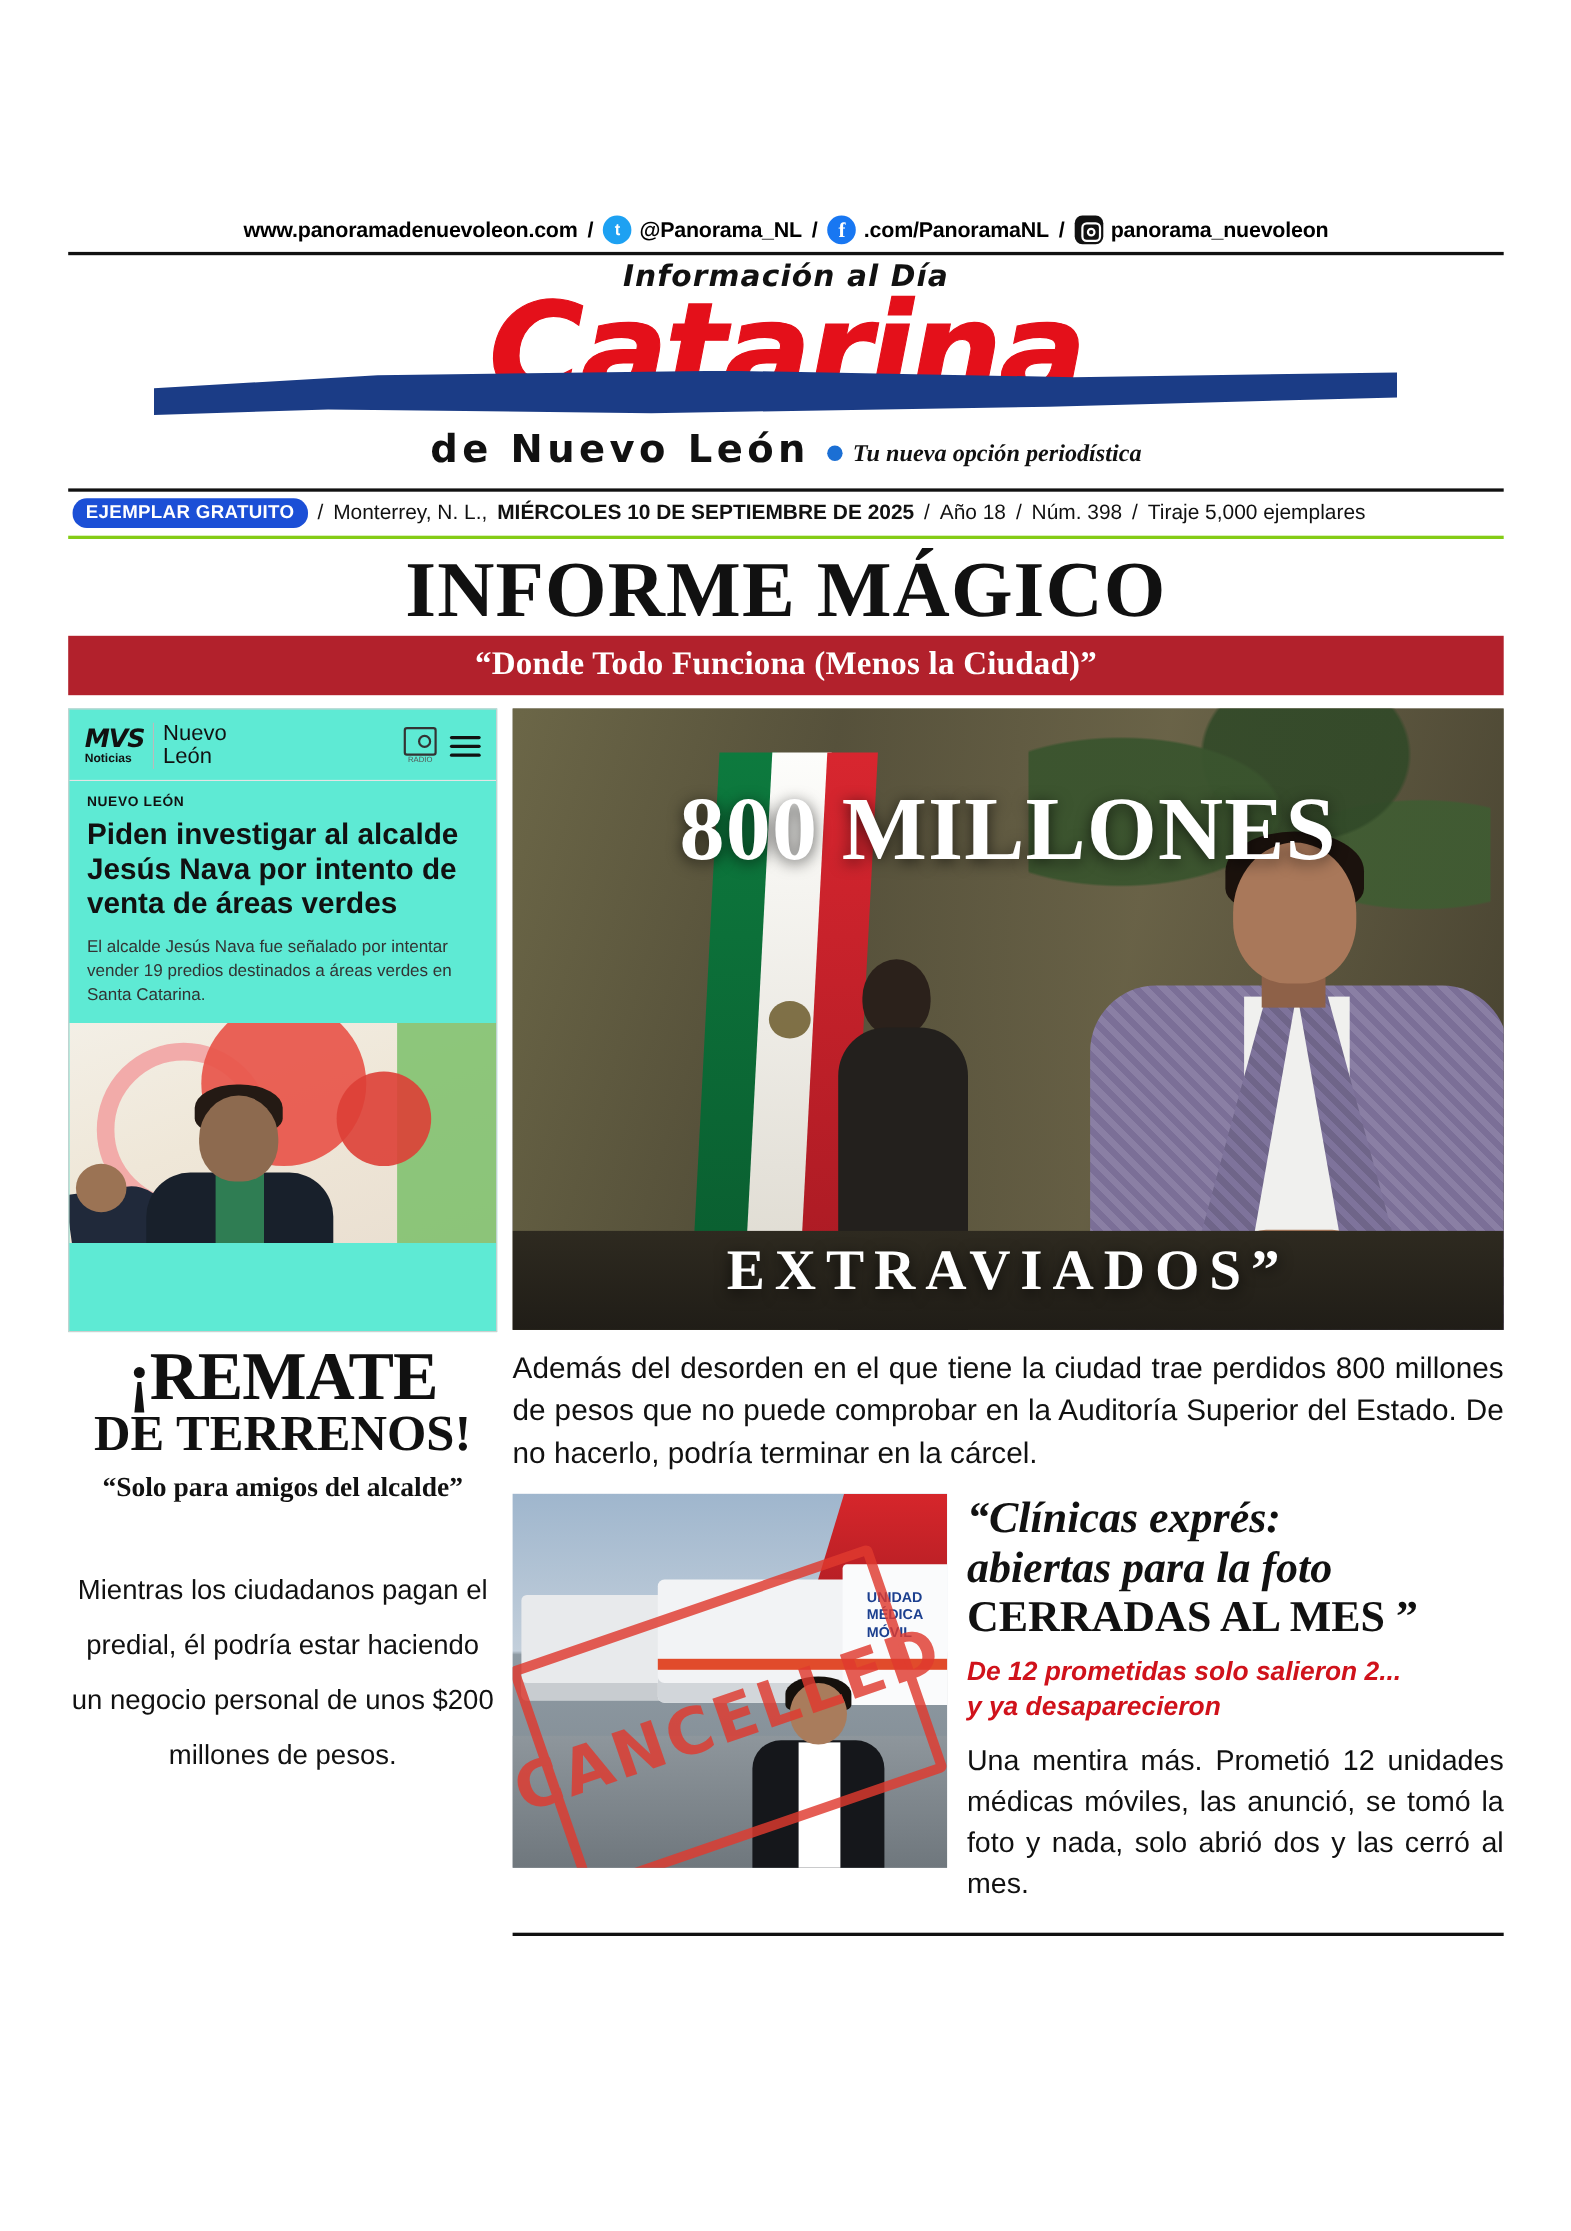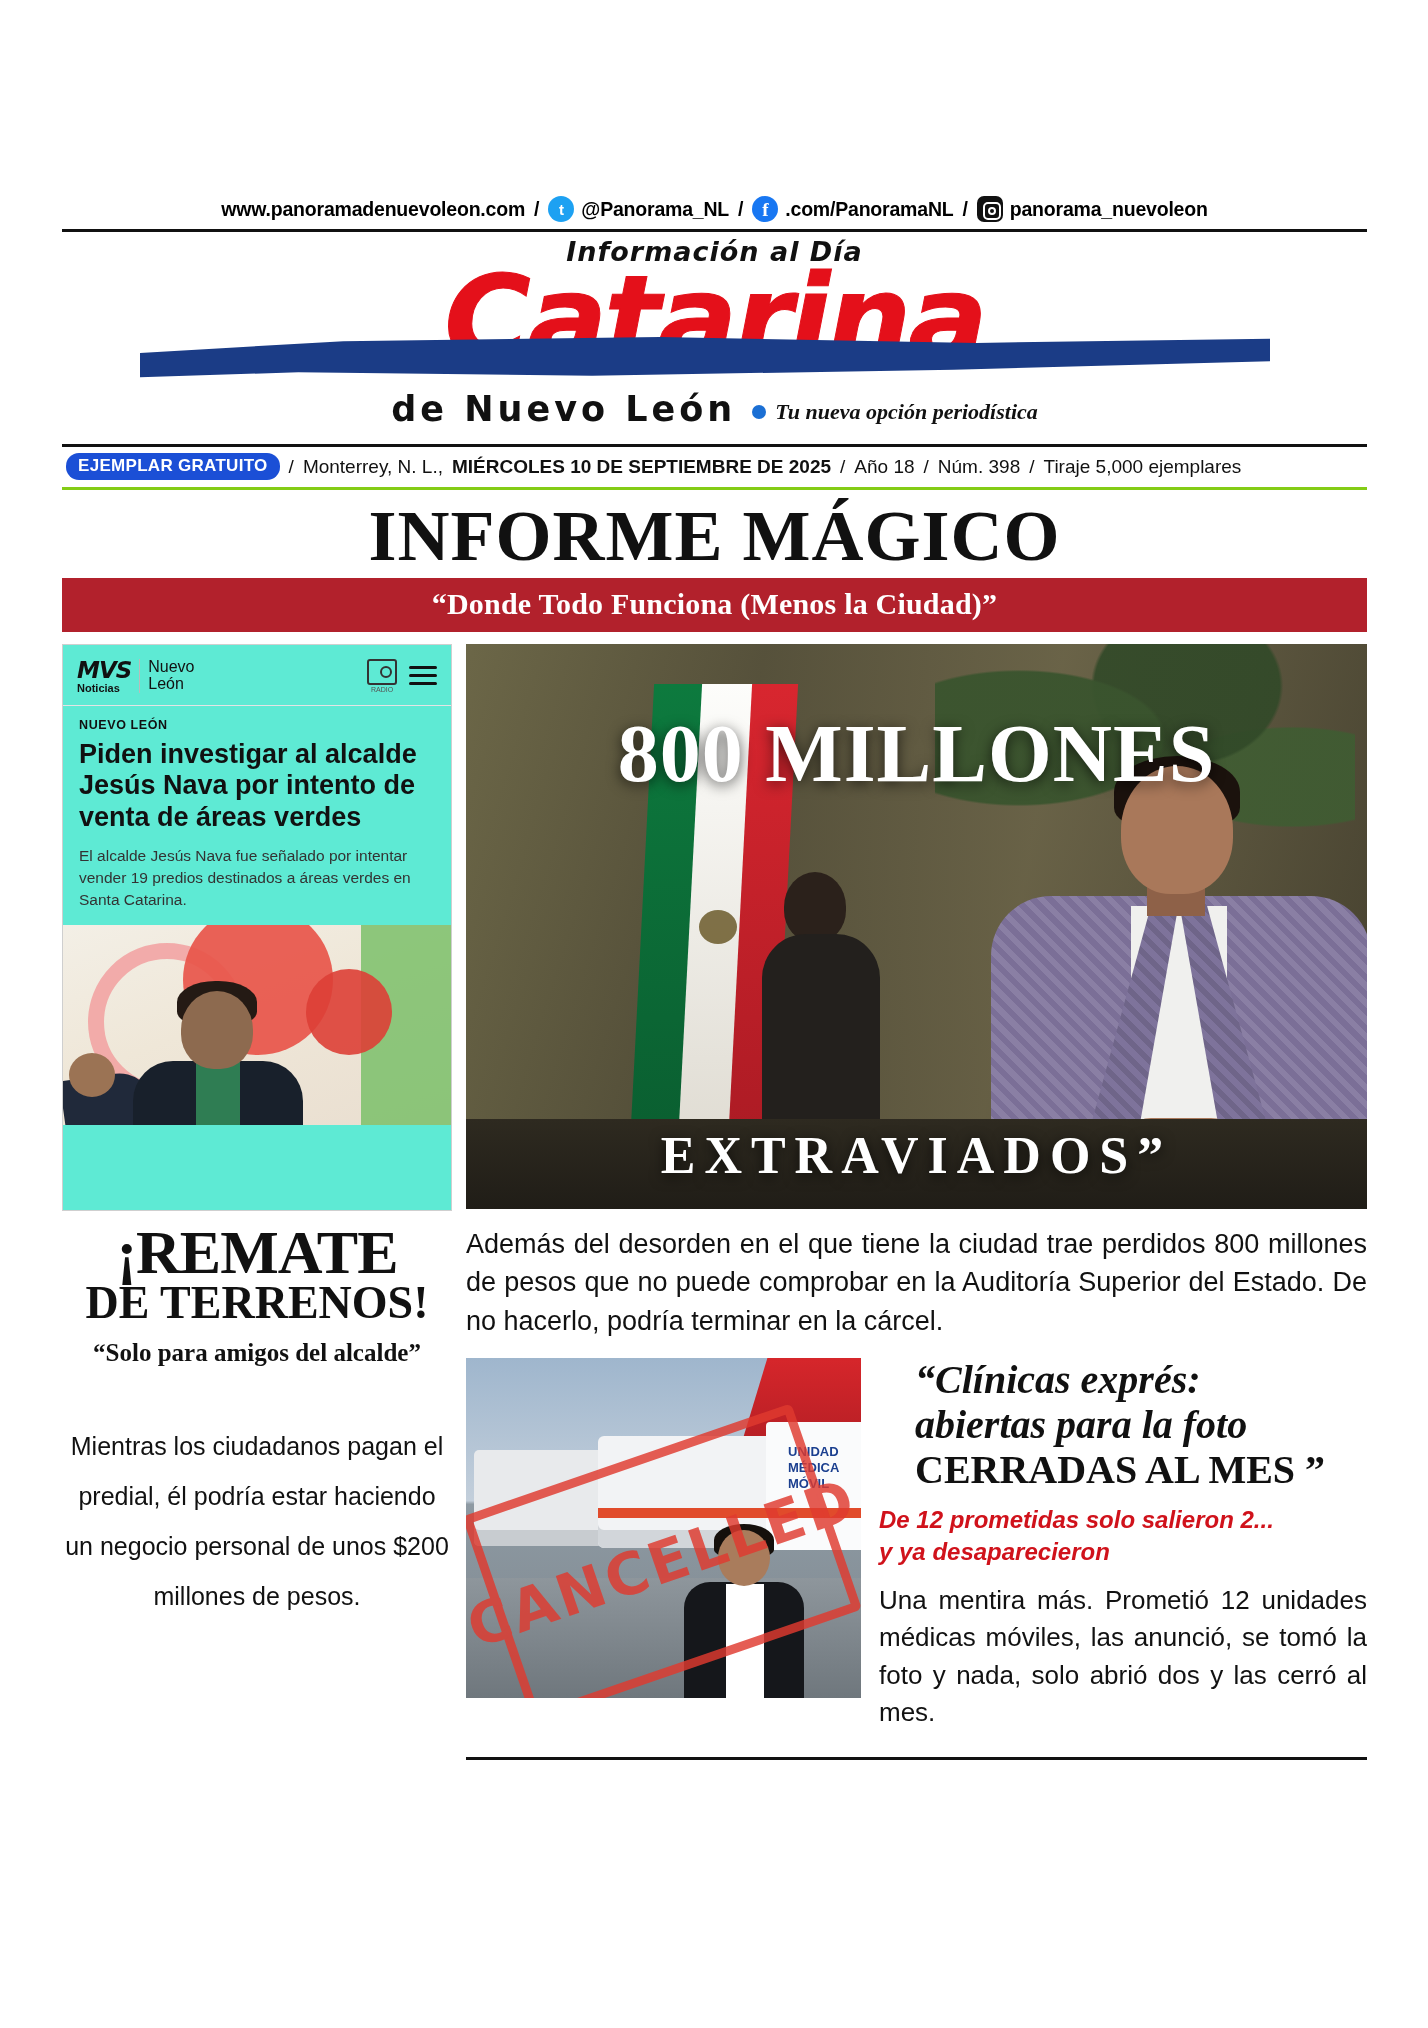--- a/index.html
+++ b/index.html
@@ -221,21 +221,21 @@
     letter-spacing: -1px;
     font-style: italic;
   }
   .mvs-sub {
     font-size: 11px;
     color: #111;
     line-height: 1.05;
     font-weight: bold;
   }
   .mvs-nl {
-    font-size: 16px;
+    font-size: 20px;
     line-height: 1.05;
     color: #111;
     border-left: 1px solid #bbb;
     padding-left: 8px;
   }
   .mvs-right { display: flex; align-items: center; gap: 12px; }
   .radio-ico {
     width: 26px; height: 22px;
     border: 2px solid #333;
     border-radius: 3px;
@@ -513,21 +513,20 @@
   }
 
   .amb-text { flex: 1 1 auto; }
   .clinic-title {
     font-family: "Liberation Serif", serif;
     font-weight: bold;
     font-style: italic;
     font-size: 40px;
     line-height: 1.12;
     color: #111;
-    margin-left: 36px;
   }
   .clinic-title .up { font-style: normal; }
   .clinic-red {
     color: #d0121b;
     font-weight: bold;
     font-style: italic;
     font-size: 24px;
     line-height: 1.32;
     margin-top: 12px;
   }

